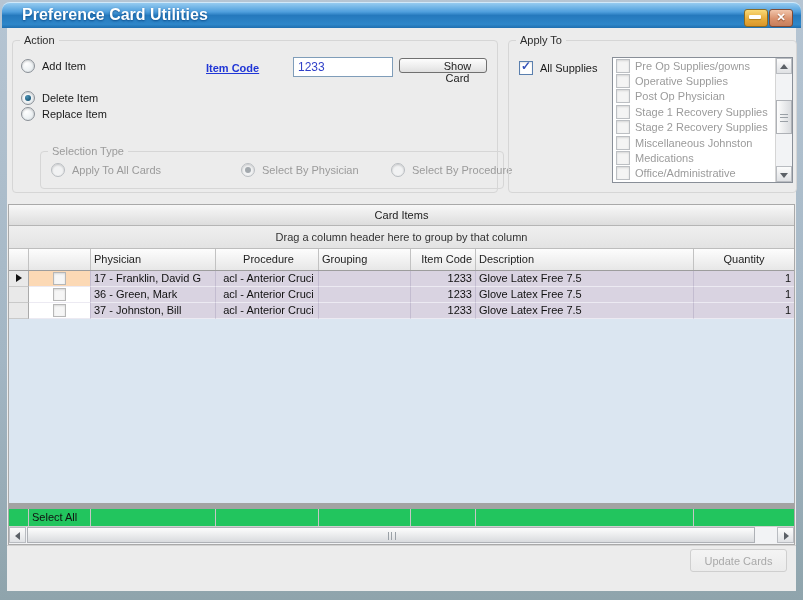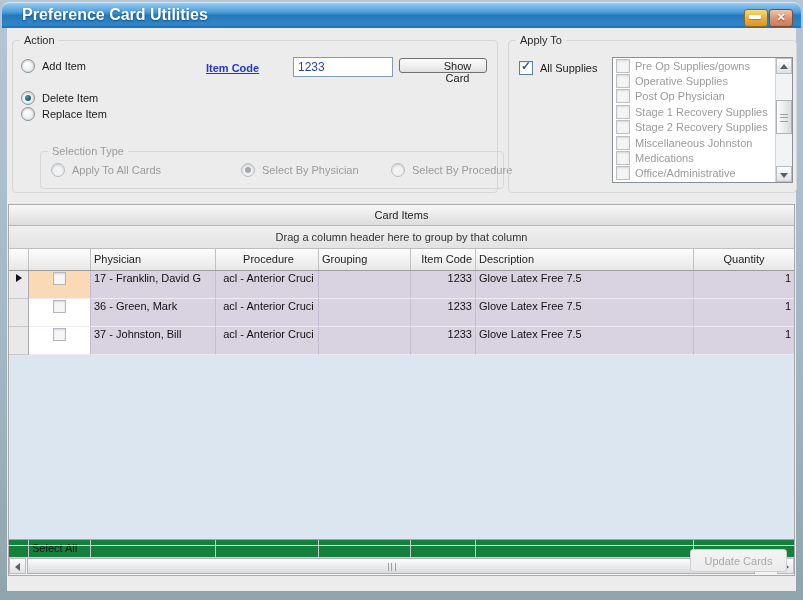--- a/index.html
+++ b/index.html
@@ -68,32 +68,32 @@
   .grid-caption{height:20px;line-height:20px;text-align:center;color:#222;
     background:linear-gradient(180deg,#f8f8f8,#dddddd);border-bottom:1px solid #b5b5b5;}
   .group-hint{height:22px;line-height:22px;text-align:center;color:#333;
     background:linear-gradient(180deg,#efefef,#e3e3e3);border-bottom:1px solid #bdbdbd;}
   .g-row{display:flex;width:100%;}
   .hdr-row{height:21px;background:linear-gradient(180deg,#fdfdfd,#e7e7e7);border-bottom:1px solid #9d9d9d;}
   .hdr-cell{border-right:1px solid #c2c2c2;box-sizing:border-box;padding:4px 0 0 3px;color:#222;overflow:hidden;white-space:nowrap;}
   .c0{width:20px;flex:none;}.c1{width:62px;flex:none;}.c2{width:125px;flex:none;}
   .c3{width:103px;flex:none;text-align:center;}.c4{width:92px;flex:none;}.c5{width:65px;flex:none;}
   .c6{width:218px;flex:none;}.c7{flex:1;min-width:0;}
-  .data-row{height:28px;background:#d9d3e1;}
+  .data-row{height:16px;background:#d9d3e1;}
   .cell{border-right:1px solid #c3bcd0;border-bottom:1px solid #eceaf2;box-sizing:border-box;
     padding:1px 0 0 3px;overflow:hidden;white-space:nowrap;color:#111;}
   .cell.ind{background:#e9e9e9;border-right:1px solid #aaaaaa;border-bottom:1px solid #c9c9c9;padding:0;text-align:center;}
   .cell.chk{background:#fff;padding:0;text-align:center;}
   .cell.chk .cbx{margin-top:1px;width:11px;height:11px;border-color:#b7b7b7;background:#f6f6f6;}
   .cell.chk.cur{background:#fcd9b5;}
   .cell.num{text-align:right;padding-right:3px;padding-left:0;}
   .arrow-cur{display:inline-block;width:0;height:0;border-top:4px solid transparent;border-bottom:4px solid transparent;
     border-left:6px solid #111;margin-top:3px;}
   .empty-area{height:184px;background:#dbe6f1;}
-  .footer-row{height:17px;background:#15803d;border-top:1px solid #a3a3a3;}
+  .footer-row{height:17px;background:#22c55e;border-top:6px solid #a3a3a3;}
   .f-cell{border-right:1px solid #c6c6c6;box-sizing:border-box;padding:2px 0 0 3px;color:#111;overflow:hidden;white-space:nowrap;}
   
   .hscroll{position:relative;height:17px;background:#f2f3f5;border-top:1px solid #d0d0d0;}
   .hs-btn{position:absolute;top:0;width:17px;height:16px;background:linear-gradient(180deg,#fcfcfc,#e0e2e5);border:1px solid #b9bcc1;box-sizing:border-box;}
   .hs-left{left:0;}.hs-right{right:0;}
   .tri.lft{border-top:4px solid transparent;border-bottom:4px solid transparent;border-right:5px solid #5c6167;border-left:none;left:5px;top:4px;}
   .tri.rgt{border-top:4px solid transparent;border-bottom:4px solid transparent;border-left:5px solid #5c6167;border-right:none;left:6px;top:4px;}
   .hs-thumb{position:absolute;left:18px;top:0;width:728px;height:16px;
     background:linear-gradient(180deg,#fdfdfd,#d9dbde);border:1px solid #aeb1b6;box-sizing:border-box;}
   .hs-grip{position:absolute;left:50%;top:4px;width:6px;height:8px;margin-left:-3px;

